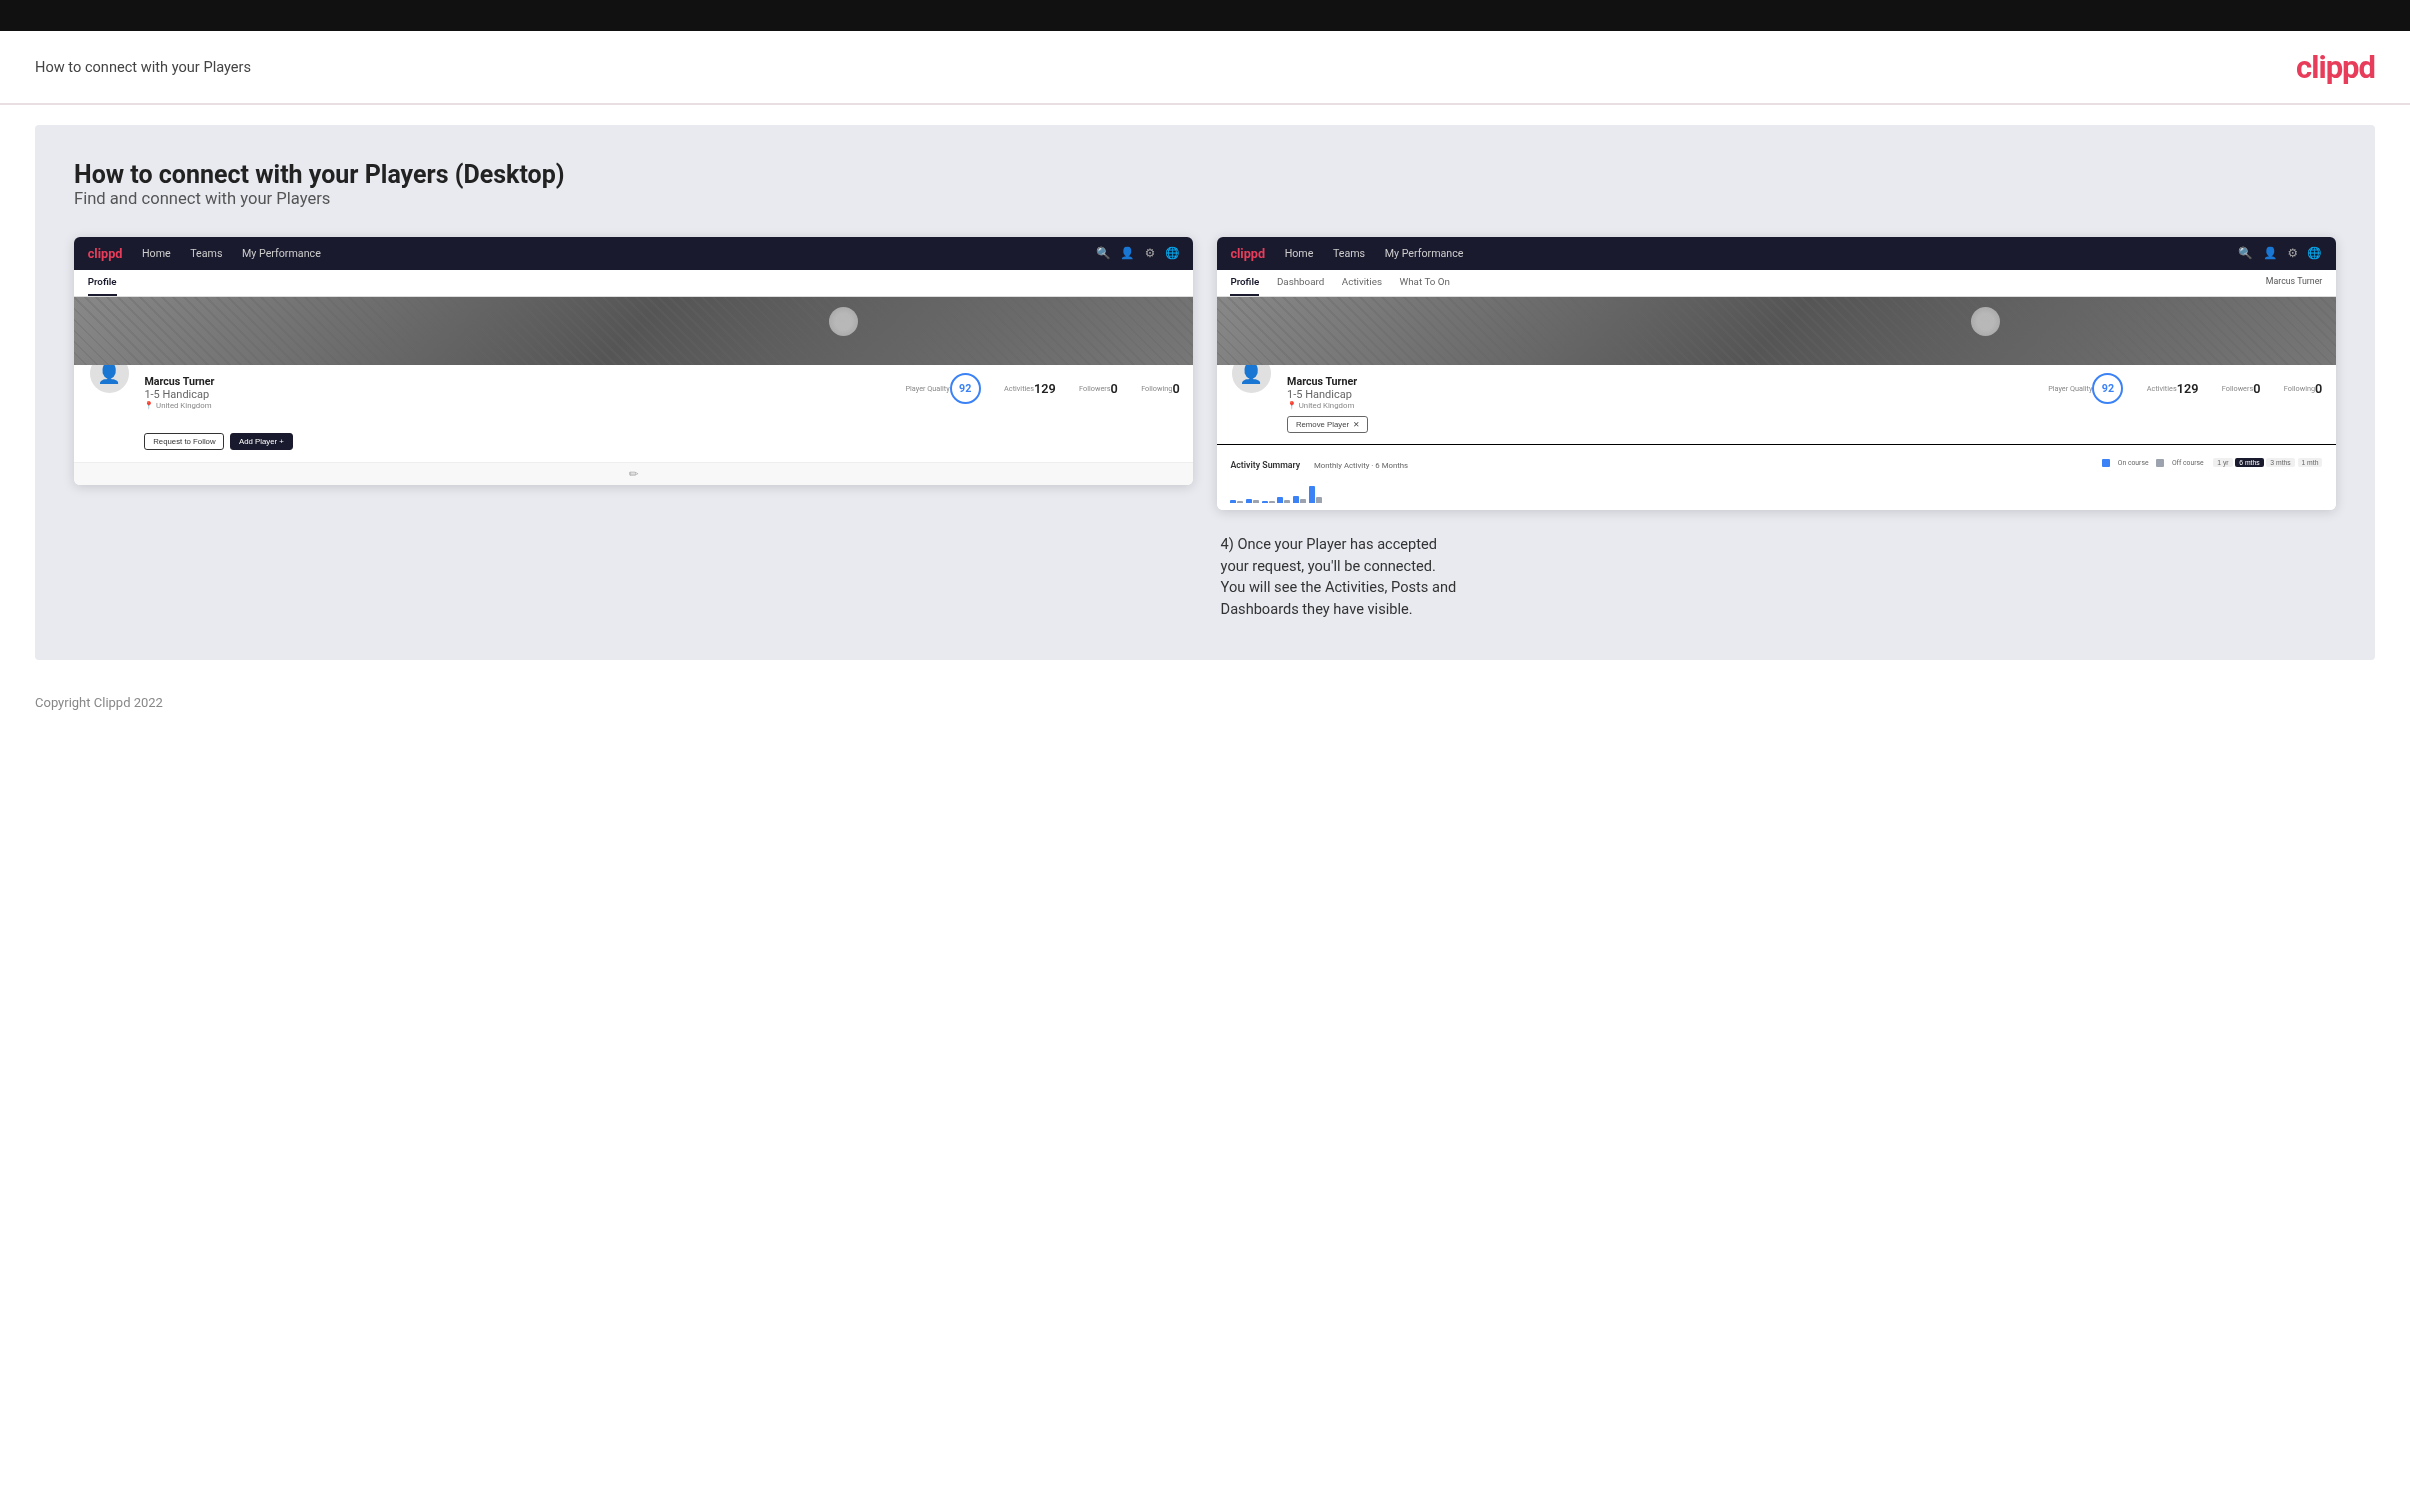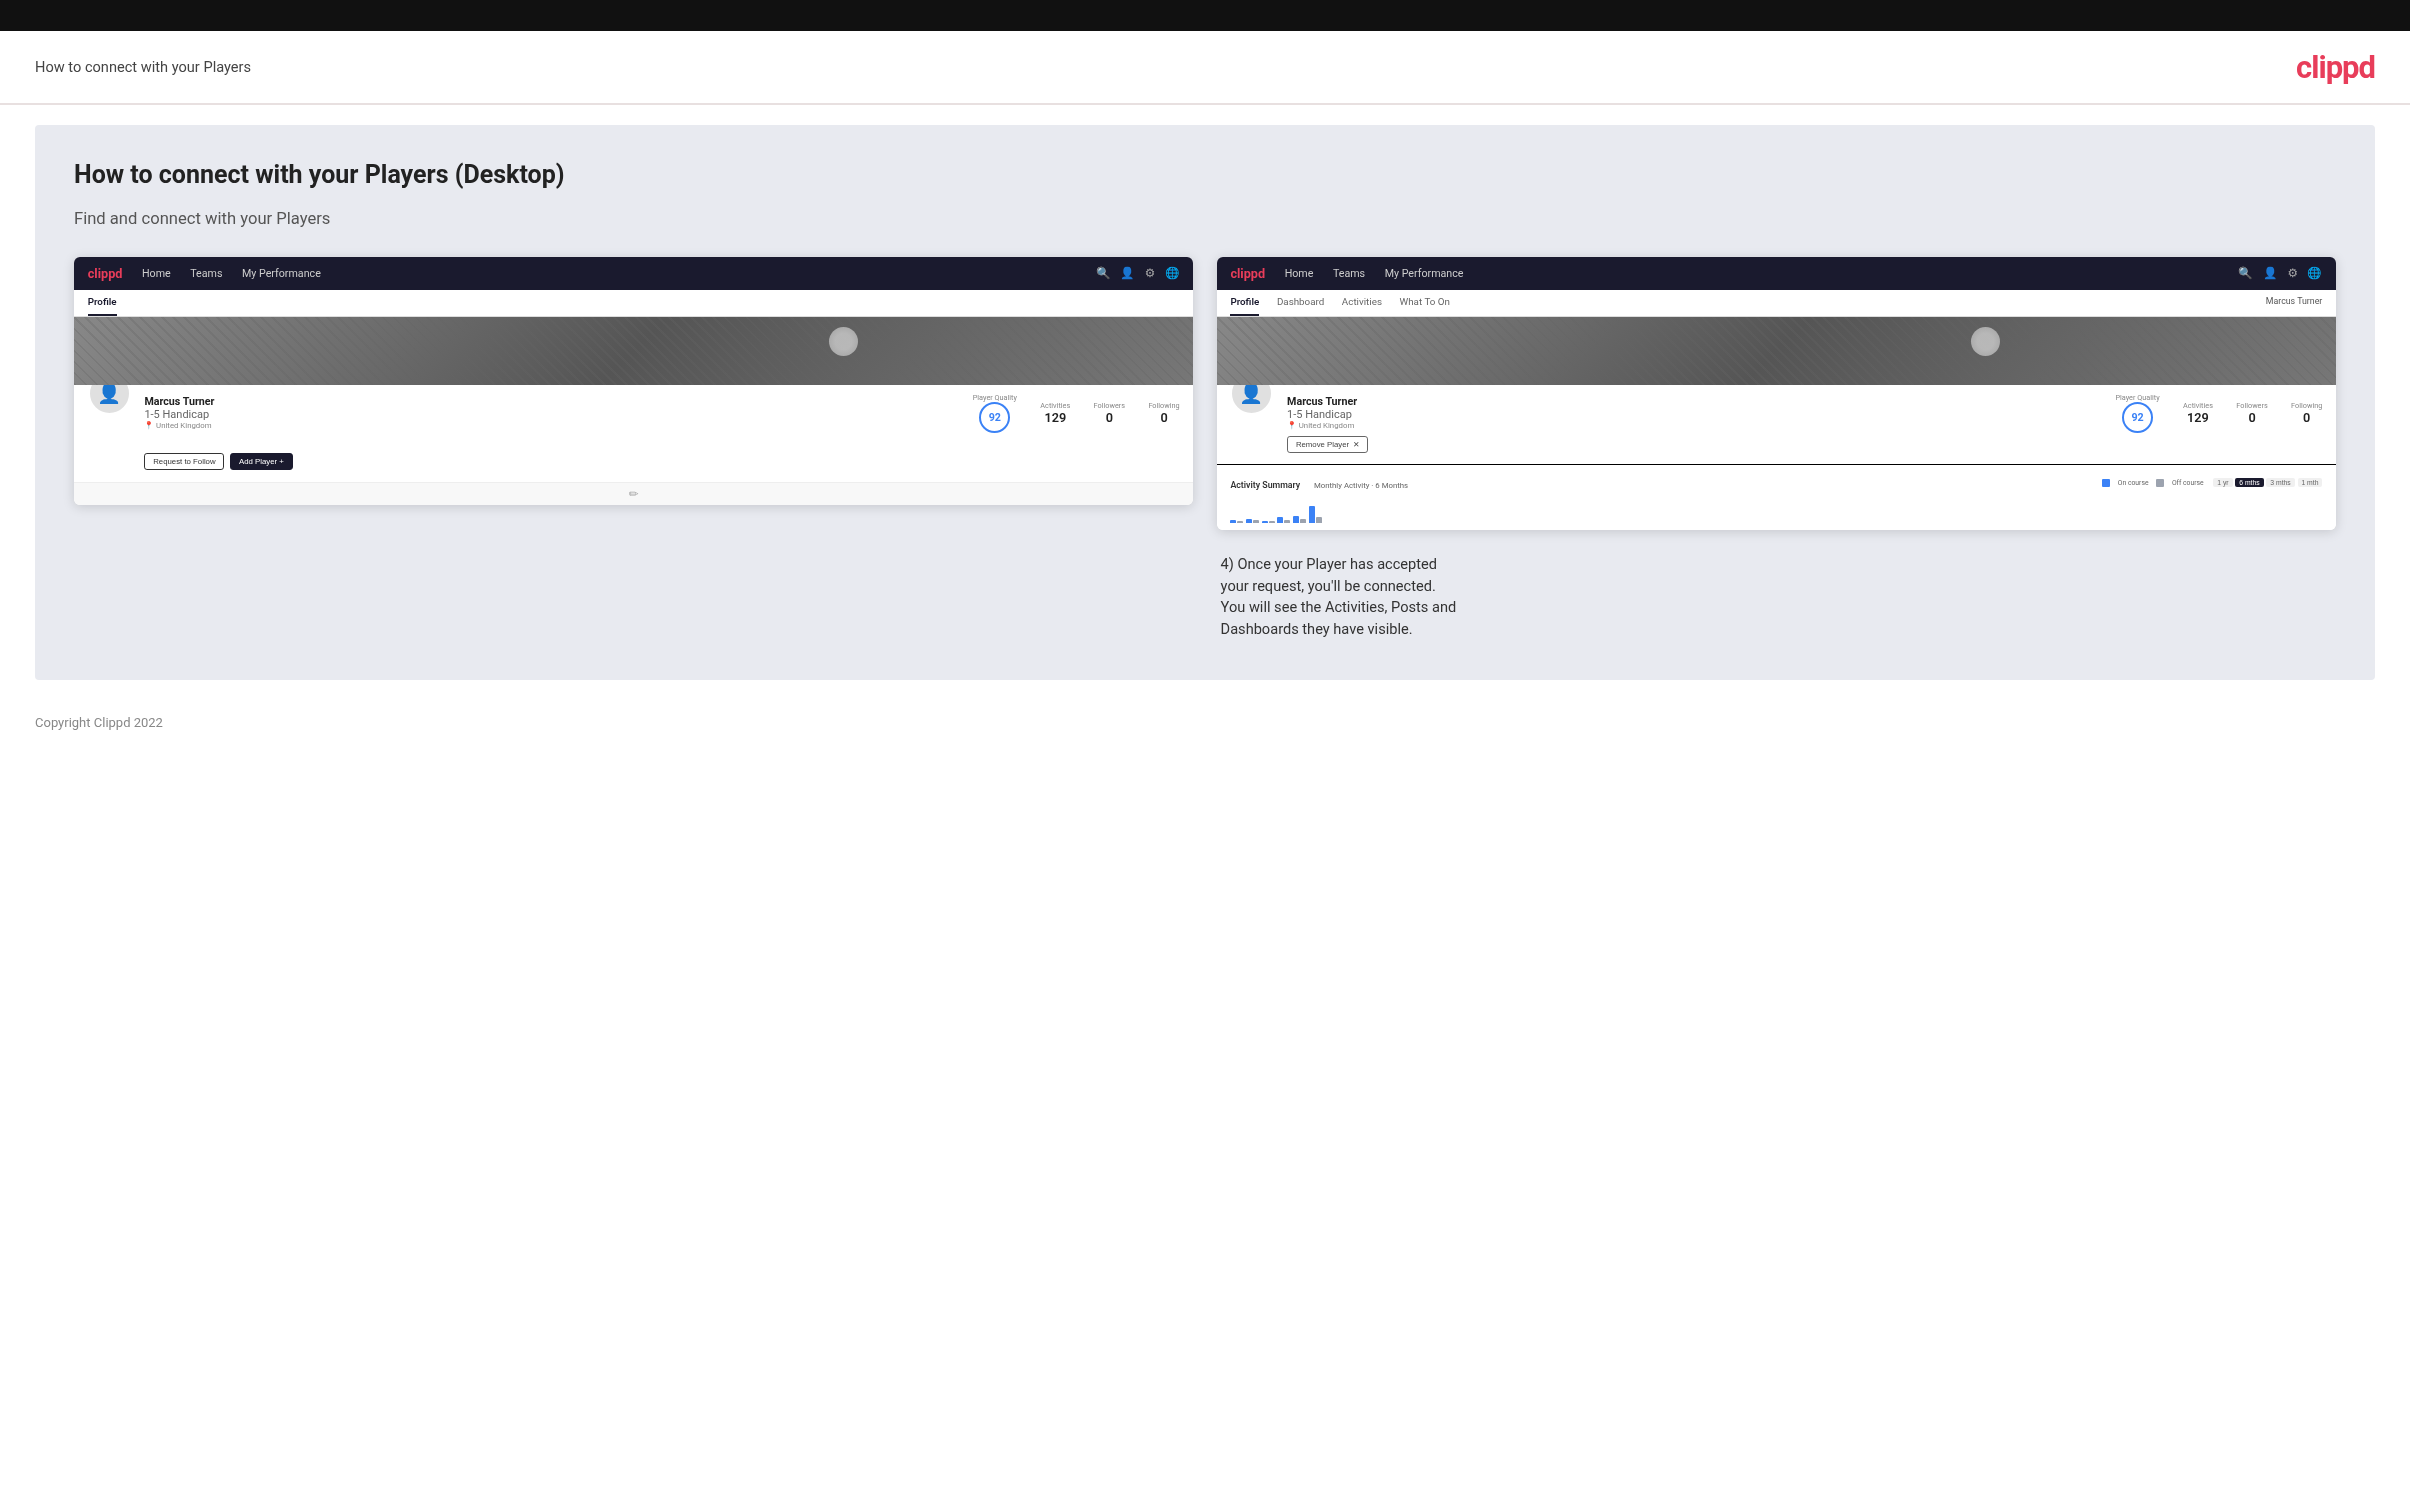--- a/index.html
+++ b/index.html
@@ -40,21 +40,21 @@
       background: #e8eaf0;
       margin: 19.5px 35px;
       padding: 35px 39px 39px 39px;
       border-radius: 3.9px;
     }
 
     .content-title {
       font-size: 25px;
       font-weight: 700;
       color: #222;
-      margin-bottom: 20px;
+      margin-bottom: 0;
     }
     .content-subtitle {
       font-size: 16.6px;
       color: #555;
       margin-bottom: 29px;
     }
 
     
     .screenshots-row {
       display: flex;
@@ -209,21 +209,21 @@
       align-items: center;
       gap: 2px;
     }
     .profile-stats {
       display: flex;
       gap: 23.4px;
       align-items: center;
     }
     .stat-group {
       display: flex;
-      flex-direction: column;
+      flex-direction: row;
       align-items: center;
     }
     .stat-label {
       font-size: 7.3px;
       color: #888;
     }
     .stat-value {
       font-size: 12.7px;
       font-weight: 600;
       color: #222;

